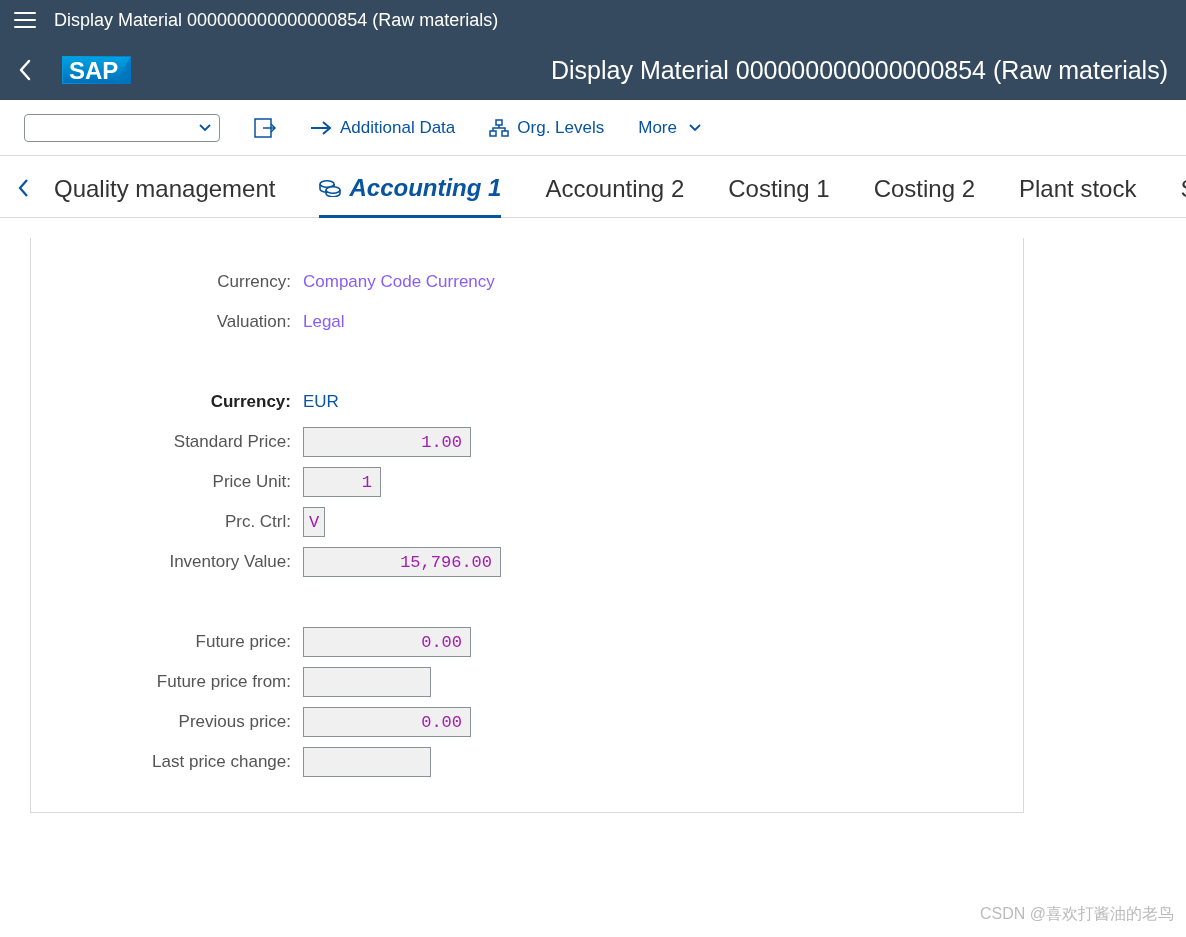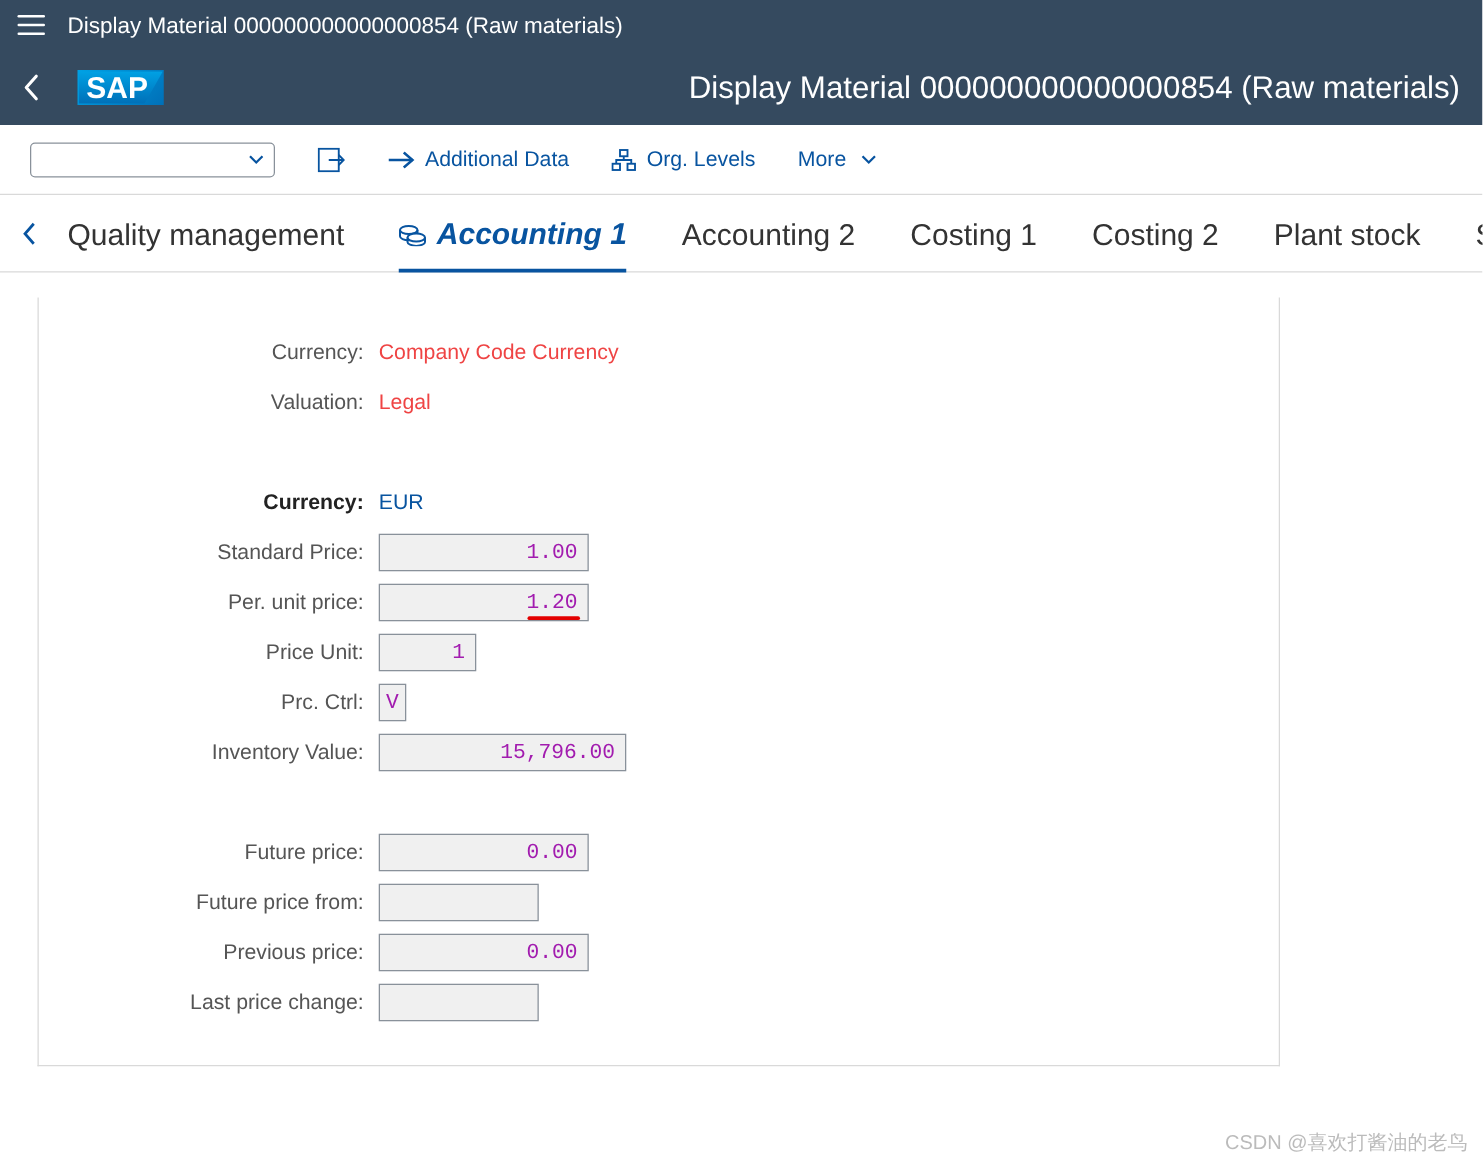--- a/index.html
+++ b/index.html
@@ -157,21 +157,21 @@
     .field-label {
       width: 244px;
       text-align: right;
       color: #555;
       font-size: 17px;
       padding-right: 8px;
     }
     .field-label.bold { font-weight: bold; color: #222; }
     .field-value {
       font-size: 17px;
-      color: #ef4444;
+      color: #8b5cf6;
       padding-left: 4px;
     }
     .field-value.blue { color: #0854a0; }
     .gap-row { height: 40px; }
     
     .ro-input {
       height: 30px;
       border: 1px solid #89919a;
       background: #f0f0f0;
       font-family: "Courier New", monospace;
@@ -332,24 +332,20 @@
 
     <div class="field-row">
       <div class="field-label bold">Currency:</div>
       <div class="field-value blue">EUR</div>
     </div>
     <div class="field-row">
       <div class="field-label">Standard Price:</div>
       <div class="ro-input w-num-m">1.00</div>
     </div>
     <div class="field-row">
-      <div class="field-label">Per. unit price:</div>
-      <div class="ro-input w-num-m underline-annot">1.20</div>
-    </div>
-    <div class="field-row">
       <div class="field-label">Price Unit:</div>
       <div class="ro-input w-num-s">1</div>
     </div>
     <div class="field-row">
       <div class="field-label">Prc. Ctrl:</div>
       <div class="ro-input w-num-xs center">V</div>
     </div>
     <div class="field-row">
       <div class="field-label">Inventory Value:</div>
       <div class="ro-input w-num-l">15,796.00</div>

